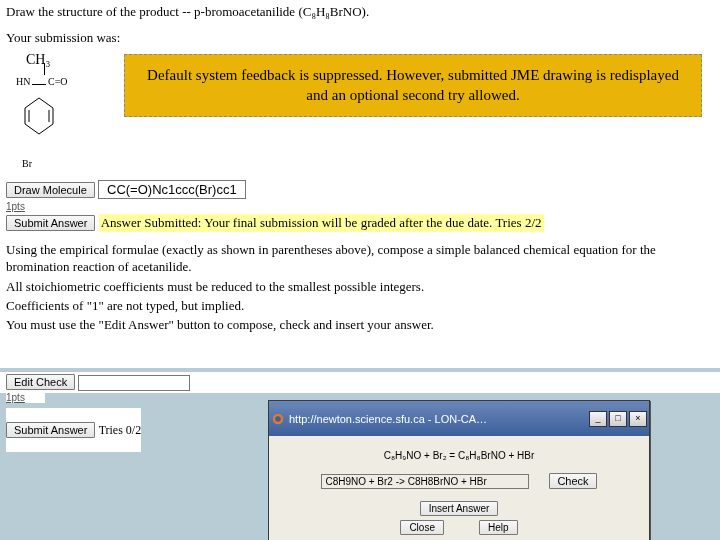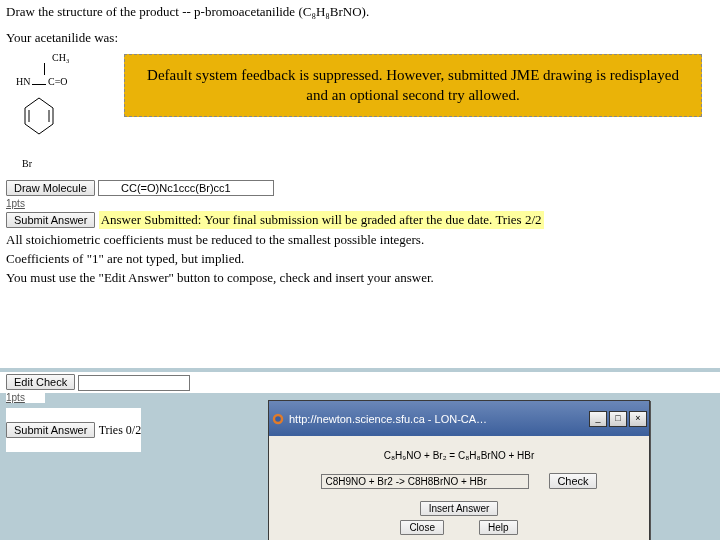--- a/index.html
+++ b/index.html
@@ -1,31 +1,31 @@
 <!DOCTYPE html>
 <html><head>
 <meta charset="utf-8">
 <style>
   html,body{margin:0;padding:0;font-family:"Times New Roman",serif;font-size:13px;background:#fff;color:#000}
   .page{width:720px;height:540px;position:relative;overflow:hidden;background:#fff}
   .prompt1{padding:4px 6px 2px}
   .sub-label{padding:8px 6px 2px}
   .mol-row{display:flex;align-items:flex-start}
   .mol{width:70px;height:130px;margin-left:4px;position:relative}
-  .mol-ch3{position:absolute;left:48px;top:4px;font-size:10px}
+  .mol-ch3{position:absolute;left:22px;top:4px;font-size:14px}
   .mol-hn{position:absolute;left:12px;top:28px;font-size:10px}
   .mol-co{position:absolute;left:44px;top:28px;font-size:10px}
   .mol-line1{position:absolute;left:40px;top:15px;width:1px;height:12px;background:#000}
   .mol-line2{position:absolute;left:28px;top:36px;width:14px;height:1px;background:#000}
   .mol-hex{position:absolute;left:18px;top:48px}
   .mol-br{position:absolute;left:18px;top:110px;font-size:10px}
   .callout{flex:1;margin:6px 18px 0 50px;border:1px dashed #888;background:#eab308;font-family:Liberation Serif, serif;font-size:15px;line-height:1.35;padding:10px 12px;text-align:center}
   .btn{font-family:Arial,sans-serif;font-size:11px;background:linear-gradient(#f8f8f8,#e4e4e4);border:1px solid #777;border-radius:1px;padding:1px 7px;display:inline-block;cursor:pointer}
   .row{padding:2px 6px}
-  .smiles-box{display:inline-block;border:1px solid #777;font-family:Arial,sans-serif;font-size:11px;padding:1px 22px;min-width:130px}
+  .smiles-box{display:inline-block;border:1px solid #777;font-family:Arial,sans-serif;font-size:13px;padding:1px 8px;min-width:130px}
   .pts{font-family:Arial,sans-serif;font-size:10px;color:#555;text-decoration:underline;padding-left:6px}
   .hl{background:#ffff9e;display:inline-block;padding:1px 2px}
   .prompt2{padding:8px 6px 2px;line-height:1.3}
   .note{padding:1px 6px;line-height:1.3}
   .lower-bg{position:absolute;left:0;right:0;bottom:0;height:172px;background:#b7ccd4}
   .edit-row{position:absolute;left:0;right:0;top:372px;background:#fff;padding:2px 6px}
   .edit-field{display:inline-block;border:1px solid #777;width:110px;height:14px;vertical-align:middle}
   .pts2{position:absolute;left:6px;top:392px;font-family:Arial,sans-serif;font-size:10px;color:#555;text-decoration:underline;background:#fff;padding-right:20px}
   .submit2{position:absolute;left:6px;top:408px;background:#fff;padding:14px 0}
   .tries2{font-family:"Times New Roman",serif;font-size:12px}
@@ -40,21 +40,21 @@
   .checkrow{display:flex;align-items:center;justify-content:center;gap:20px;margin-bottom:10px}
   .check-input{border:1px solid #777;font-size:10px;padding:1px 3px;width:200px;text-align:left}
   .popup-btns{text-align:center}
   .popup-btns .btn{margin:2px 16px;font-size:10px;padding:1px 8px}
 </style>
 </head>
 <body>
 <div class="page">
 
 <div class="prompt1">Draw the structure of the product -- p-bromoacetanilide (C₈H₈BrNO).</div>
-<div class="sub-label">Your acetanilide was:</div>
+<div class="sub-label">Your submission was:</div>
 
 <div class="mol-row">
   <div class="mol">
     <div class="mol-ch3">CH₃</div>
     <div class="mol-line1"></div>
     <div class="mol-hn">HN</div>
     <div class="mol-line2"></div>
     <div class="mol-co">C=O</div>
     <svg class="mol-hex" width="34" height="40">
       <polygon points="17,2 31,12 31,28 17,38 3,28 3,12" fill="none" stroke="#000" stroke-width="1"></polygon>
@@ -69,20 +69,21 @@
 <div class="row">
   <span class="btn">Draw Molecule</span>
   <span class="smiles-box">CC(=O)Nc1ccc(Br)cc1</span>
 </div>
 <div class="pts">1pts</div>
 <div class="row">
   <span class="btn">Submit Answer</span>
   <span class="hl">Answer Submitted: Your final submission will be graded after the due date. Tries 2/2</span>
 </div>
 
+<div class="prompt2">Using the empirical formulae (exactly as shown in parentheses above), compose a simple balanced chemical equation for the bromination reaction of acetanilide.</div>
 <div class="note">All stoichiometric coefficients must be reduced to the smallest possible integers.</div>
 <div class="note">Coefficients of "1" are not typed, but implied.</div>
 <div class="note">You must use the "Edit Answer" button to compose, check and insert your answer.</div>
 
 <div class="lower-bg"></div>
 
 <div class="edit-row">
   <span class="btn">Edit Check</span>
   <span class="edit-field"></span>
 </div>

